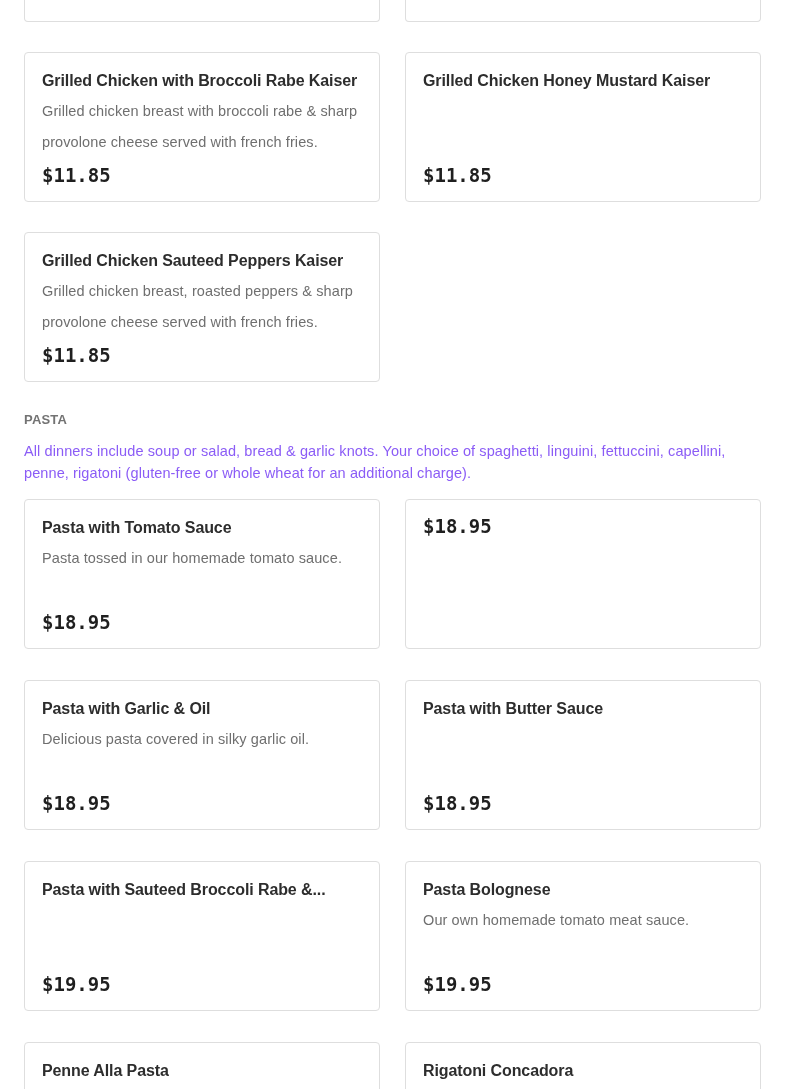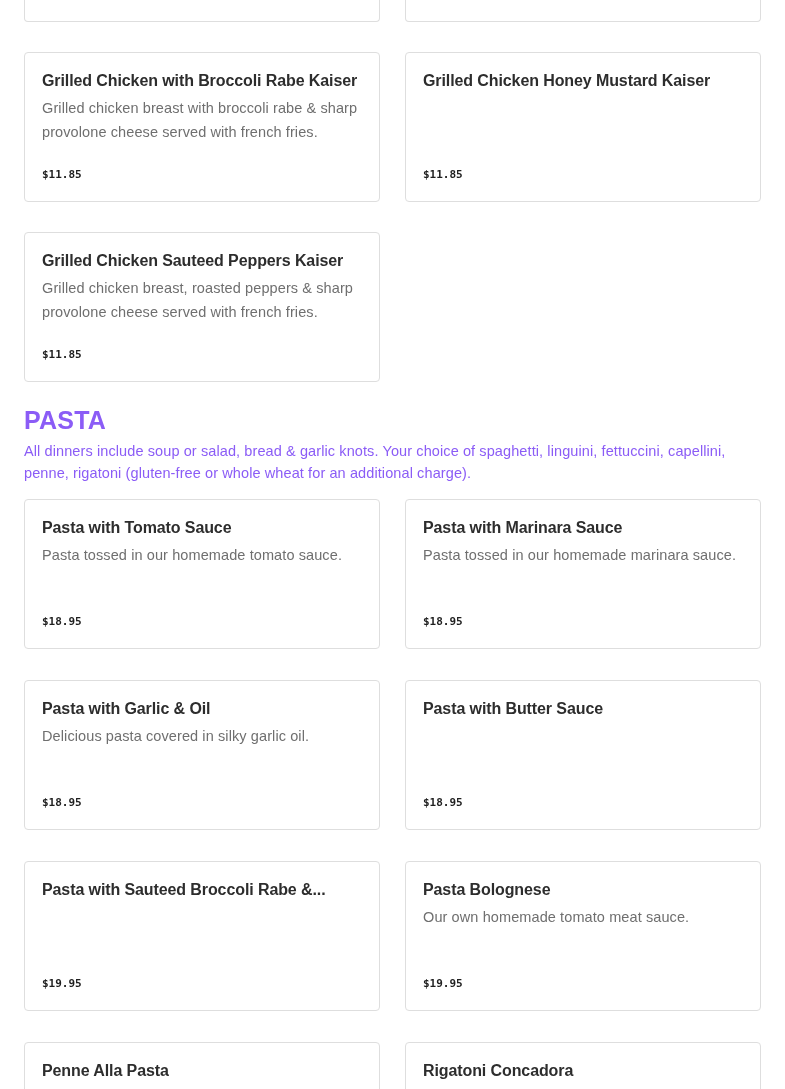--- a/index.html
+++ b/index.html
@@ -45,38 +45,38 @@
     font-weight: 700;
     line-height: 24px;
     color: #2d2d2d;
     letter-spacing: -0.1px;
     white-space: nowrap;
     overflow: hidden;
   }
   .item-desc {
     margin: 0;
     font-size: 14.5px;
-    line-height: 24px;
+    line-height: 31px;
     color: #6f6f6f;
     letter-spacing: 0.1px;
   }
   .item-price {
     font-family: "DejaVu Sans Mono", monospace;
-    font-size: 11px;
+    font-size: 19px;
     font-weight: 700;
     line-height: 20px;
     color: #1f1f1f;
   }
   .section-heading {
     margin: 27px 0 0 0;
-    font-size: 25px;
+    font-size: 13px;
     font-weight: 800;
     line-height: 22px;
     letter-spacing: 0.2px;
-    color: #8b5cf6;
+    color: #737373;
   }
   .section-note {
     margin: 9px 0 0 0;
     max-width: 737px;
     font-size: 14.5px;
     line-height: 22px;
     color: #8b5cf6;
     letter-spacing: 0.1px;
   }
 </style>
@@ -122,24 +122,20 @@
 
     <div class="card">
       <div>
         <h3 class="item-name">Pasta with Tomato Sauce</h3>
         <p class="item-desc">Pasta tossed in our homemade tomato sauce.</p>
       </div>
       <div class="item-price">$18.95</div>
     </div>
 
     <div class="card">
-      <div>
-        <h3 class="item-name">Pasta with Marinara Sauce</h3>
-        <p class="item-desc">Pasta tossed in our homemade marinara sauce.</p>
-      </div>
       <div class="item-price">$18.95</div>
     </div>
 
     <div class="card">
       <div>
         <h3 class="item-name">Pasta with Garlic &amp; Oil</h3>
         <p class="item-desc">Delicious pasta covered in silky garlic oil.</p>
       </div>
       <div class="item-price">$18.95</div>
     </div>

